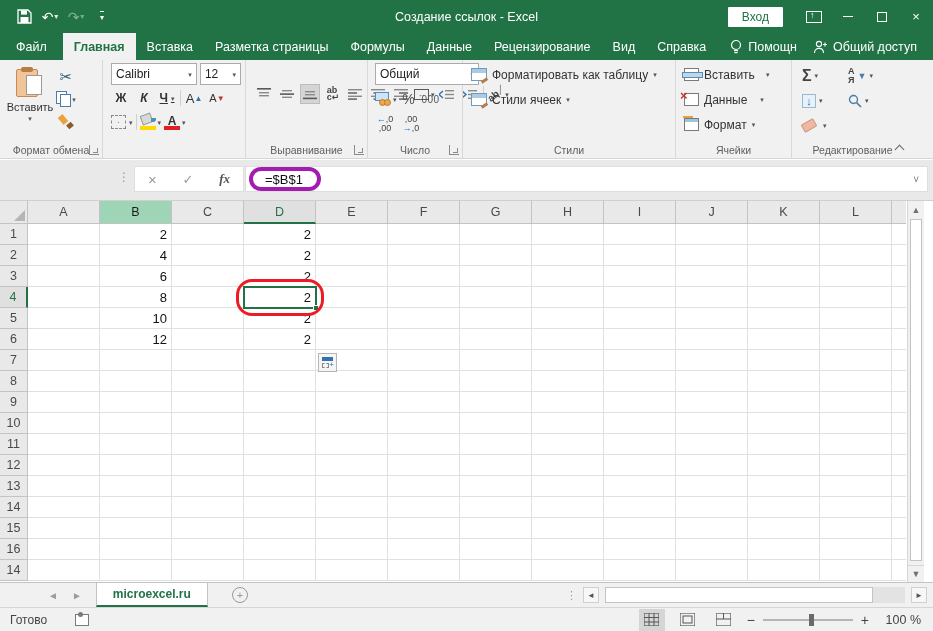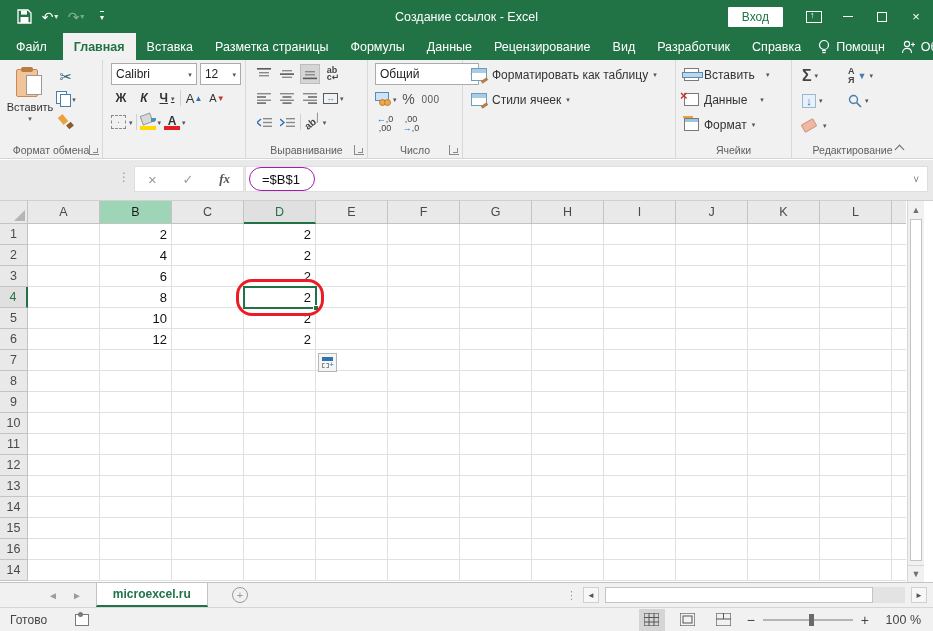--- a/index.html
+++ b/index.html
@@ -105,21 +105,21 @@
   .eraser { width:14px; height:9px; background:#f0b8a0; border:1px solid #c98; transform:rotate(-30deg); border-radius:1px; }
   .collapse-chev { position:absolute; right:10px; bottom:6px; width:7px; height:7px; border-left:1.5px solid #666; border-top:1.5px solid #666; transform:rotate(45deg); }
 
   
   .fbar { position:absolute; left:0; top:160px; width:933px; height:41px; background:#e9e9e9; border-bottom:1px solid #cfcfcf; }
   .namebox { position:absolute; left:4px; top:6px; width:103px; height:26px; background:#fff; border:1px solid #cfcfcf; display:flex; align-items:center; font-size:12.5px; color:#222; padding:0 6px; justify-content:space-between; }
   .fdots { position:absolute; left:118px; top:10px; color:#9a9a9a; font-size:12px; letter-spacing:0; }
   .fxbox { position:absolute; left:134px; top:6px; width:110px; height:26px; background:#fff; border:1px solid #dedede; display:flex; align-items:center; justify-content:space-around; color:#9a9a9a; font-size:13px; }
   .fxbox .fx { font-style:italic; font-family:"Liberation Serif","DejaVu Serif",serif; color:#555; font-weight:600; }
   .ffield { position:absolute; left:245px; top:6px; right:5px; height:26px; background:#fff; border:1px solid #dedede; display:flex; align-items:center; font-size:13px; color:#111; }
-  .fovalann { display:inline-flex; align-items:center; margin-left:3px; padding:1px 14px 1px 12px; border:1px solid #a21caf; border-radius:13px; height:24px; }
+  .fovalann { display:inline-flex; align-items:center; margin-left:3px; padding:1px 14px 1px 12px; border:4px solid #a21caf; border-radius:13px; height:24px; }
   .ffield .chev { position:absolute; right:8px; color:#777; font-size:10px; }
 
   
   .grid { position:absolute; left:0; top:201px; width:906px; height:381px; background:#fff; font-size:13px; }
   .gridtable { position:absolute; left:0; top:0; display:grid; }
   .ch, .rh, .corner { background:#e9e9e9; border-right:1px solid #c3c3c3; border-bottom:1px solid #c3c3c3; display:flex; align-items:center; justify-content:center; color:#4a4a4a; font-size:12.5px; }
   .corner { position:relative; }
   .corner:after { content:""; position:absolute; right:2px; bottom:2px; border-left:11px solid transparent; border-bottom:11px solid #b5b5b5; }
   .ch.hl { background:#9fd5b7; color:#1d1d1d; }
   .ch.selcol { background:#e0e0e0; color:#217346; border-bottom:2px solid #217346; }
@@ -205,21 +205,20 @@
   <div class="tabrow">
 
     <span class="rtab file">Файл</span>
       <span class="rtab active">Главная</span>
       <span class="rtab">Вставка</span>
       <span class="rtab">Разметка страницы</span>
       <span class="rtab">Формулы</span>
       <span class="rtab">Данные</span>
       <span class="rtab">Рецензирование</span>
       <span class="rtab">Вид</span>
-      <span class="rtab">Разработчик</span>
       <span class="rtab">Справка</span>
       <div class="tabrow-right">
       <span class="rtab">
         <span class="ticon">
           <svg width="12" height="15" viewBox="0 0 12 15">
               <circle cx="6" cy="6" r="4.5" fill="none" stroke="#fff" stroke-width="1.2"></circle>
               <rect x="4" y="11" width="4" height="1.2" fill="#fff"></rect>
               <rect x="4.4" y="13" width="3.2" height="1.2" fill="#fff"></rect>
             </svg>
         </span>
@@ -320,21 +319,21 @@
             </span>
           <span class="mini">
               <span class="fontcolor"><span>А</span><i class="bar" style="background:#e02020;"></i></span>
               <span class="caret" style="margin-left:2px;">▾</span>
             </span>
         </div>
       </div>
     </div>
 
     <div class="rgroup al" style="width:122px;">
-      <div class="rgroup-body" style="flex-direction:column;gap:2px;padding-left:8px;">
+      <div class="rgroup-body" style="flex-direction:row;gap:2px;padding-left:8px;margin-top:20px;">
         <div class="minirow">
           <span class="mini">
               <svg width="14" height="12">
                 <rect x="0" y="0" width="14" height="1.6" fill="#595959"></rect>
                 <rect x="2" y="4" width="10" height="1.4" fill="#8a8a8a"></rect>
                 <rect x="2" y="7" width="10" height="1.4" fill="#8a8a8a"></rect>
               </svg>
             </span>
           <span class="mini">
               <svg width="14" height="12">
@@ -453,20 +452,23 @@
           <span class="tbl-ic pencil"></span>
           <span>Форматировать как таблицу</span>
             <span class="caret">▾</span>
         </div>
         <div class="stylerow">
           <span class="tbl-ic pencil"></span>
           <span>Стили ячеек</span>
             <span class="caret">▾</span>
         </div>
       </div>
+      <div class="rgroup-label">
+          <span>Стили</span>
+        </div>
     </div>
 
     <div class="rgroup" style="width:116px;">
       <div class="rgroup-body" style="flex-direction:column;padding-top:2px;">
         <div class="stylerow">
           <span class="ins-ic"></span>
           <span>Вставить</span>
             <span class="caret" style="margin-left:6px;">▾</span>
         </div>
         <div class="stylerow">

